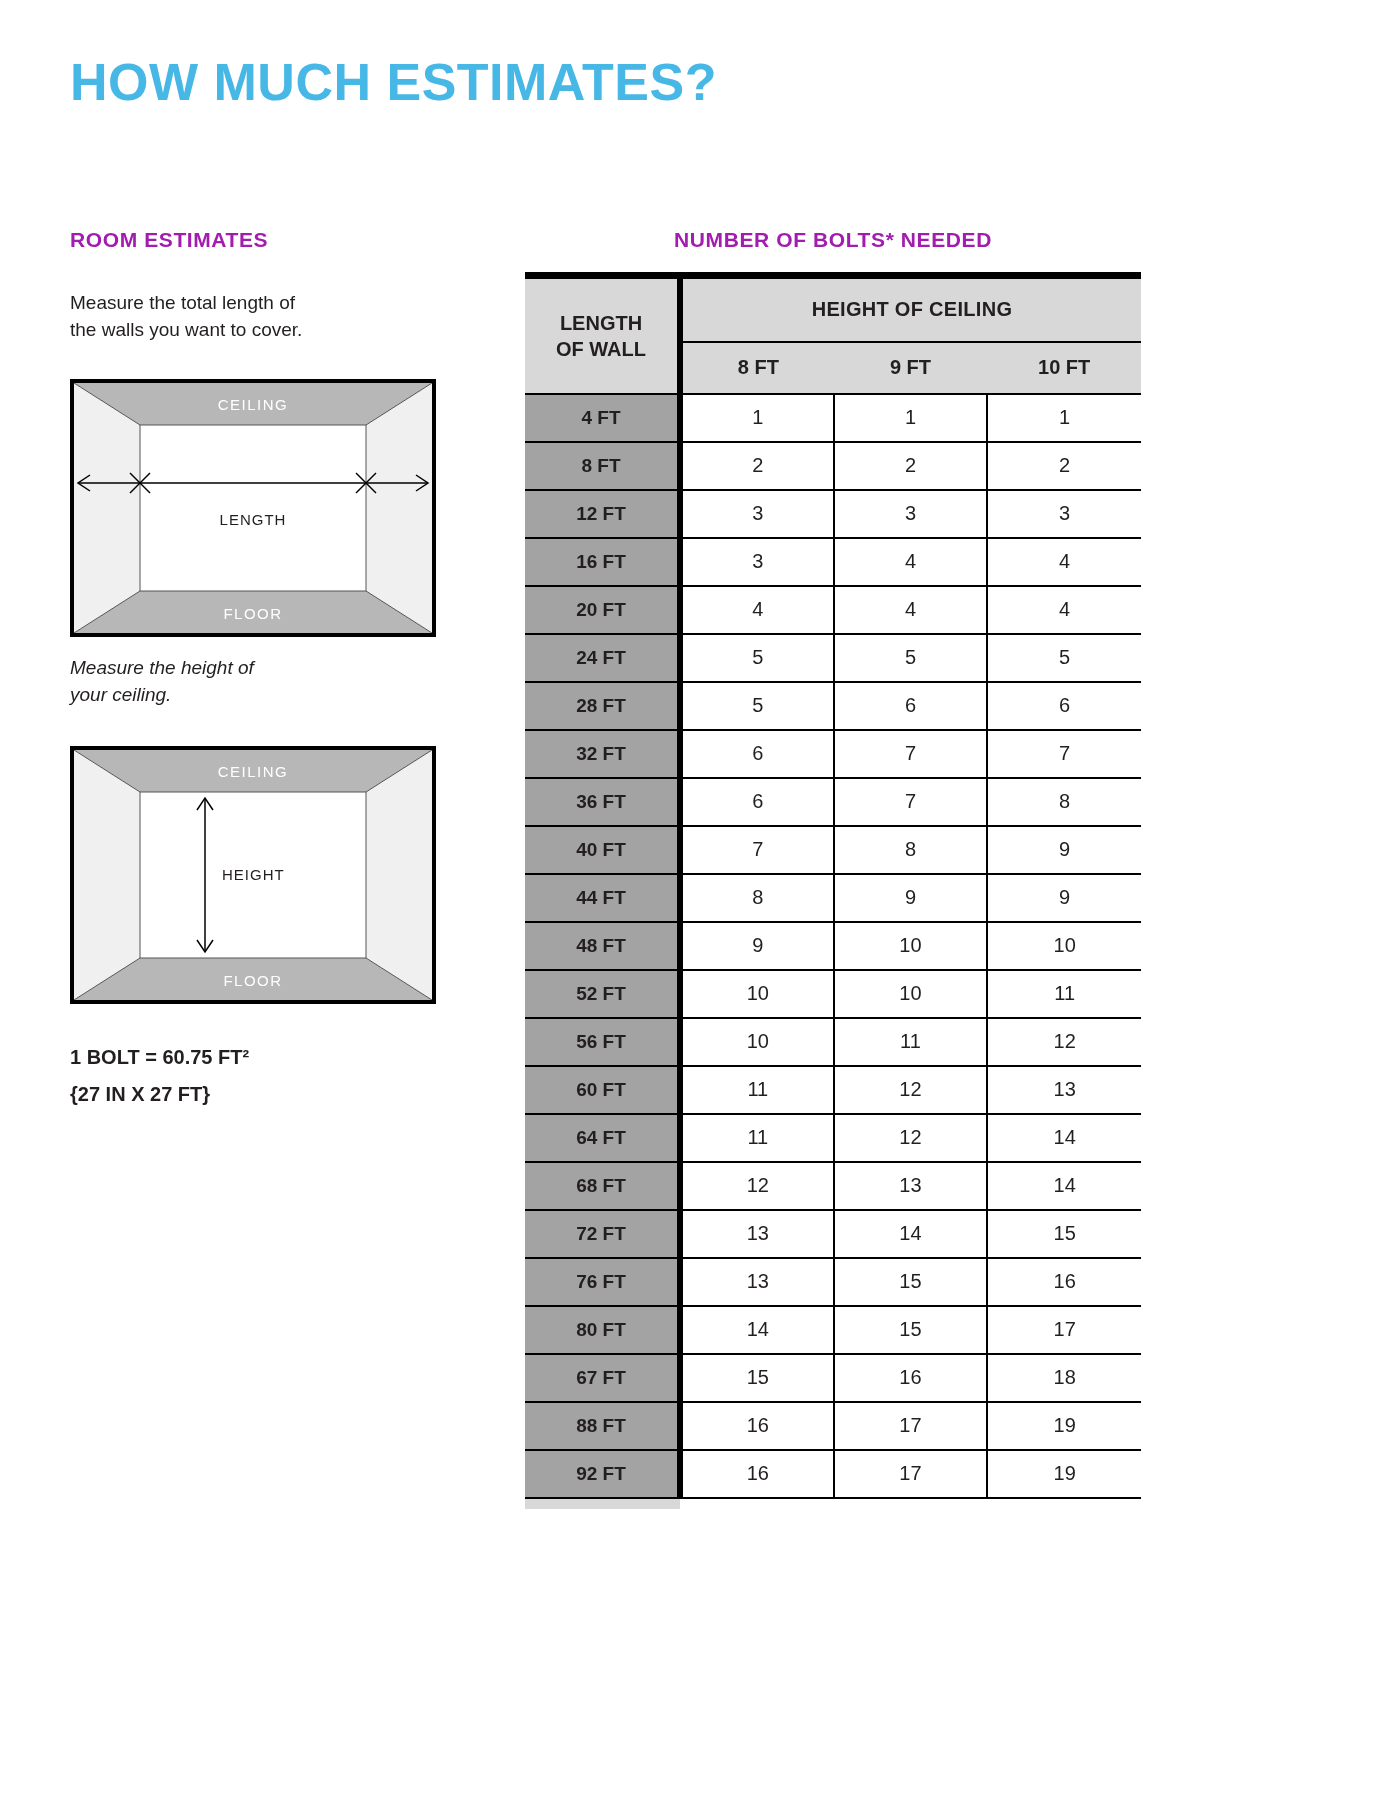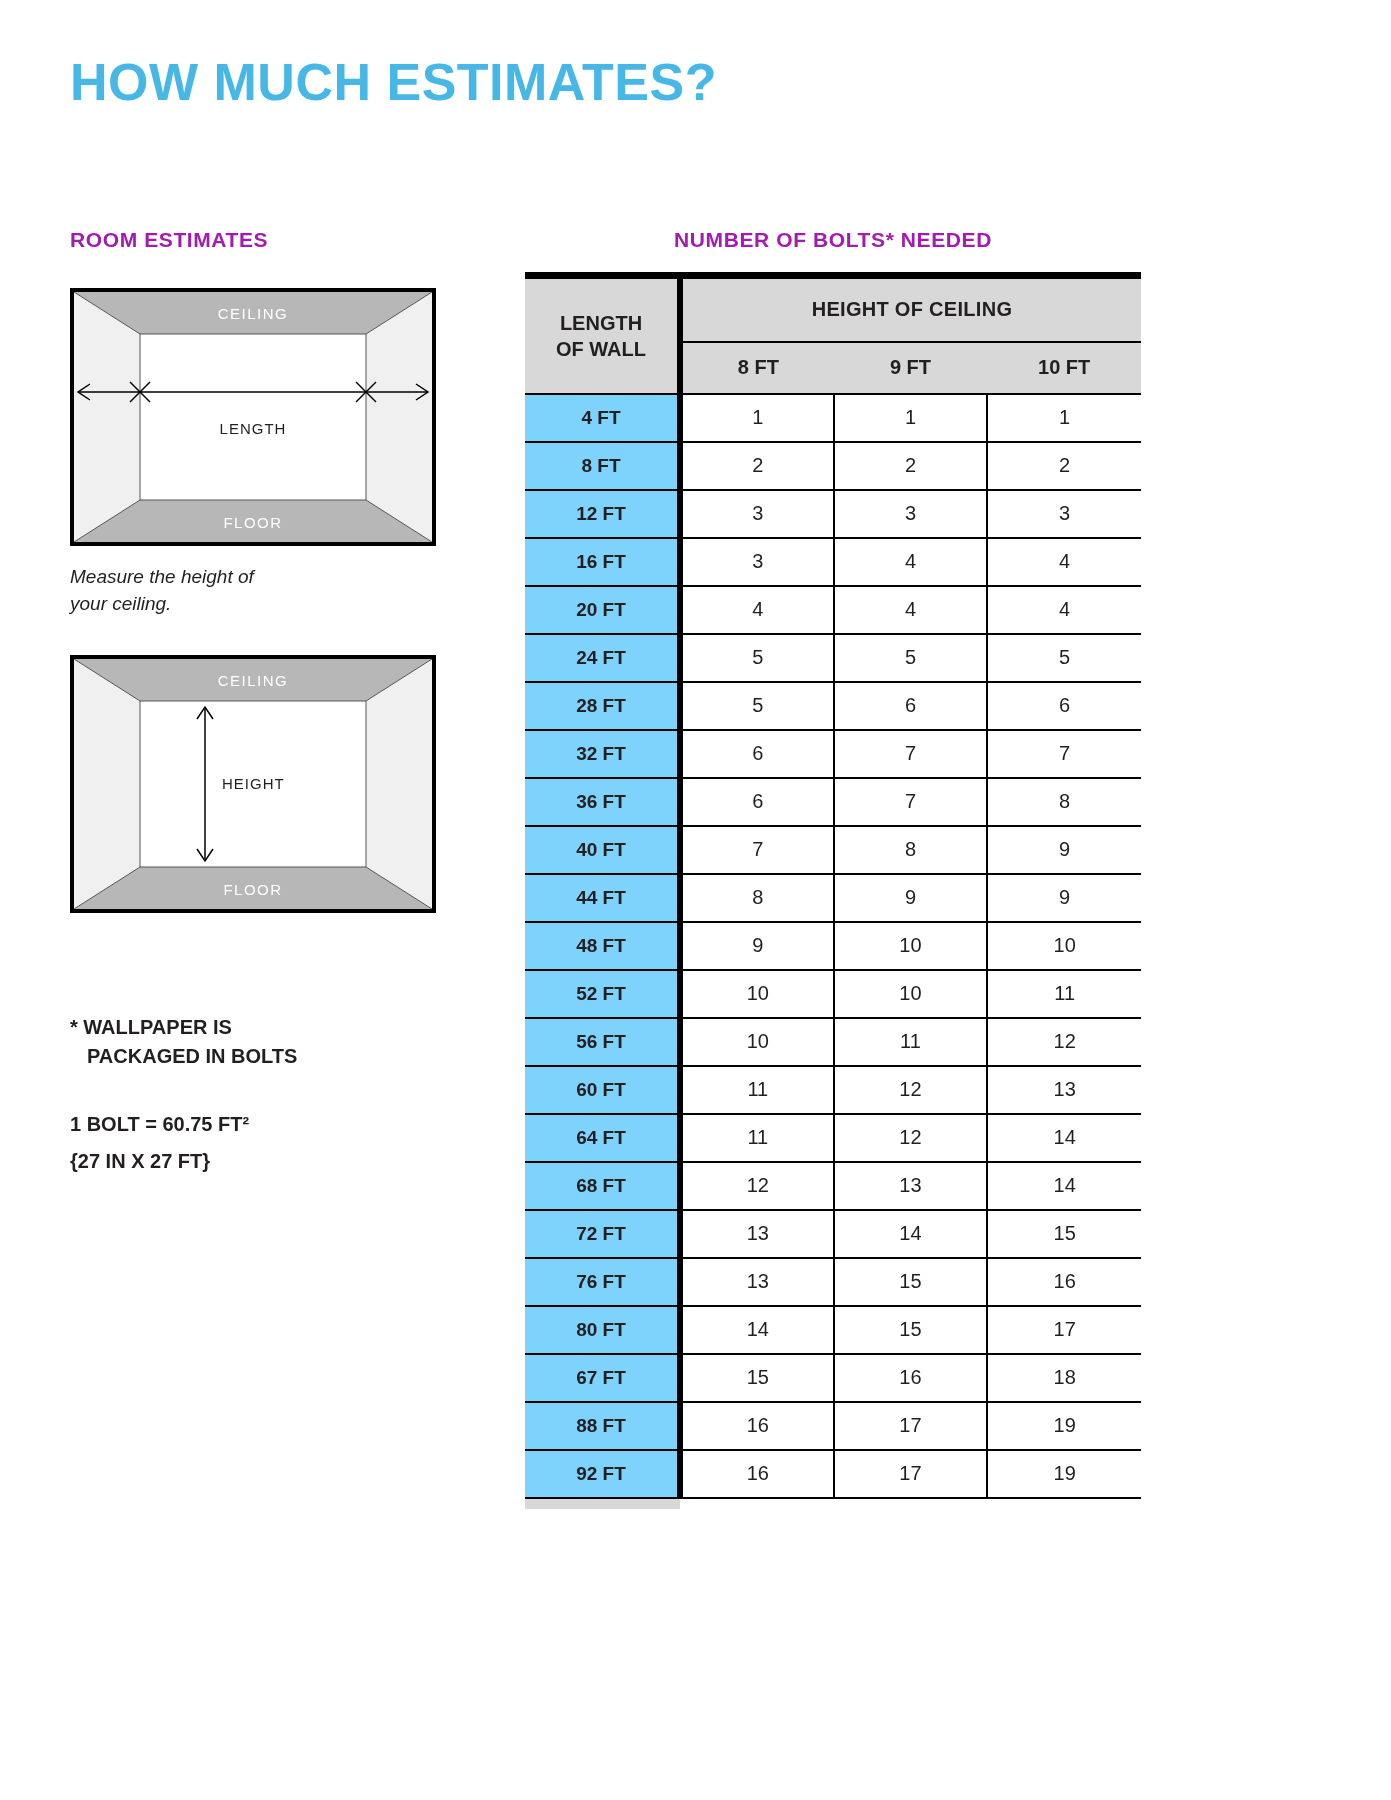--- a/index.html
+++ b/index.html
@@ -85,21 +85,21 @@
     letter-spacing: 0.3px;
   }
   .sub-head {
     background: #d8d8d8;
     border-bottom: 2px solid #000000;
     font-size: 20px;
     font-weight: bold;
     height: 52px;
   }
   .len-cell {
-    background: #7dd3fc;
+    background: #a3a3a3;
     border-right: 6px solid #000000;
     border-bottom: 2px solid #000000;
     font-size: 19px;
     font-weight: bold;
     height: 48px;
   }
   .bolts-table td {
     border-bottom: 2px solid #000000;
     font-size: 20px;
     height: 48px;
@@ -112,20 +112,22 @@
 
 <div class="page">
 
   <h1 class="title">HOW MUCH ESTIMATES?</h1>
 
   <div class="columns">
 
     <div class="left-col">
       <h2 class="section-heading">ROOM ESTIMATES</h2>
 
+      <p class="body-text">Measure the total length of
+the walls you want to cover.</p>
 
       <div class="diagram">
         <svg width="366" height="258" viewBox="0 0 366 258">
           <polygon points="4,4 362,4 296,46 70,46" fill="#b7b7b7"></polygon>
           <polygon points="4,254 362,254 296,212 70,212" fill="#b7b7b7"></polygon>
           <polygon points="4,4 70,46 70,212 4,254" fill="#f0f0f0"></polygon>
           <polygon points="362,4 296,46 296,212 362,254" fill="#f0f0f0"></polygon>
           <rect x="70" y="46" width="226" height="166" fill="#ffffff" stroke="#555555" stroke-width="1"></rect>
           <line x1="4" y1="4" x2="70" y2="46" stroke="#555555" stroke-width="1"></line>
           <line x1="362" y1="4" x2="296" y2="46" stroke="#555555" stroke-width="1"></line>
@@ -167,24 +169,20 @@
           <polyline points="127,64 135,52 143,64" fill="none" stroke="#000000" stroke-width="1.5"></polyline>
           <polyline points="127,194 135,206 143,194" fill="none" stroke="#000000" stroke-width="1.5"></polyline>
 
           <text x="183" y="31" text-anchor="middle" class="surface-label">CEILING</text>
           <text x="152" y="134" text-anchor="start" class="dim-label">HEIGHT</text>
           <text x="183" y="240" text-anchor="middle" class="surface-label">FLOOR</text>
         </svg>
       </div>
 
 
-      <div class="note">
-        <div class="note-line1">* WALLPAPER IS</div>
-        <div class="note-line2">PACKAGED IN BOLTS</div>
-      </div>
 
       <div class="bolt-info">
         <div class="bolt-line1">1 BOLT = 60.75 FT²</div>
         <div class="bolt-line2">{27 IN X 27 FT}</div>
       </div>
     </div>
 
     <div class="right-col">
       <h2 class="section-heading table-heading">NUMBER OF BOLTS* NEEDED</h2>
 

